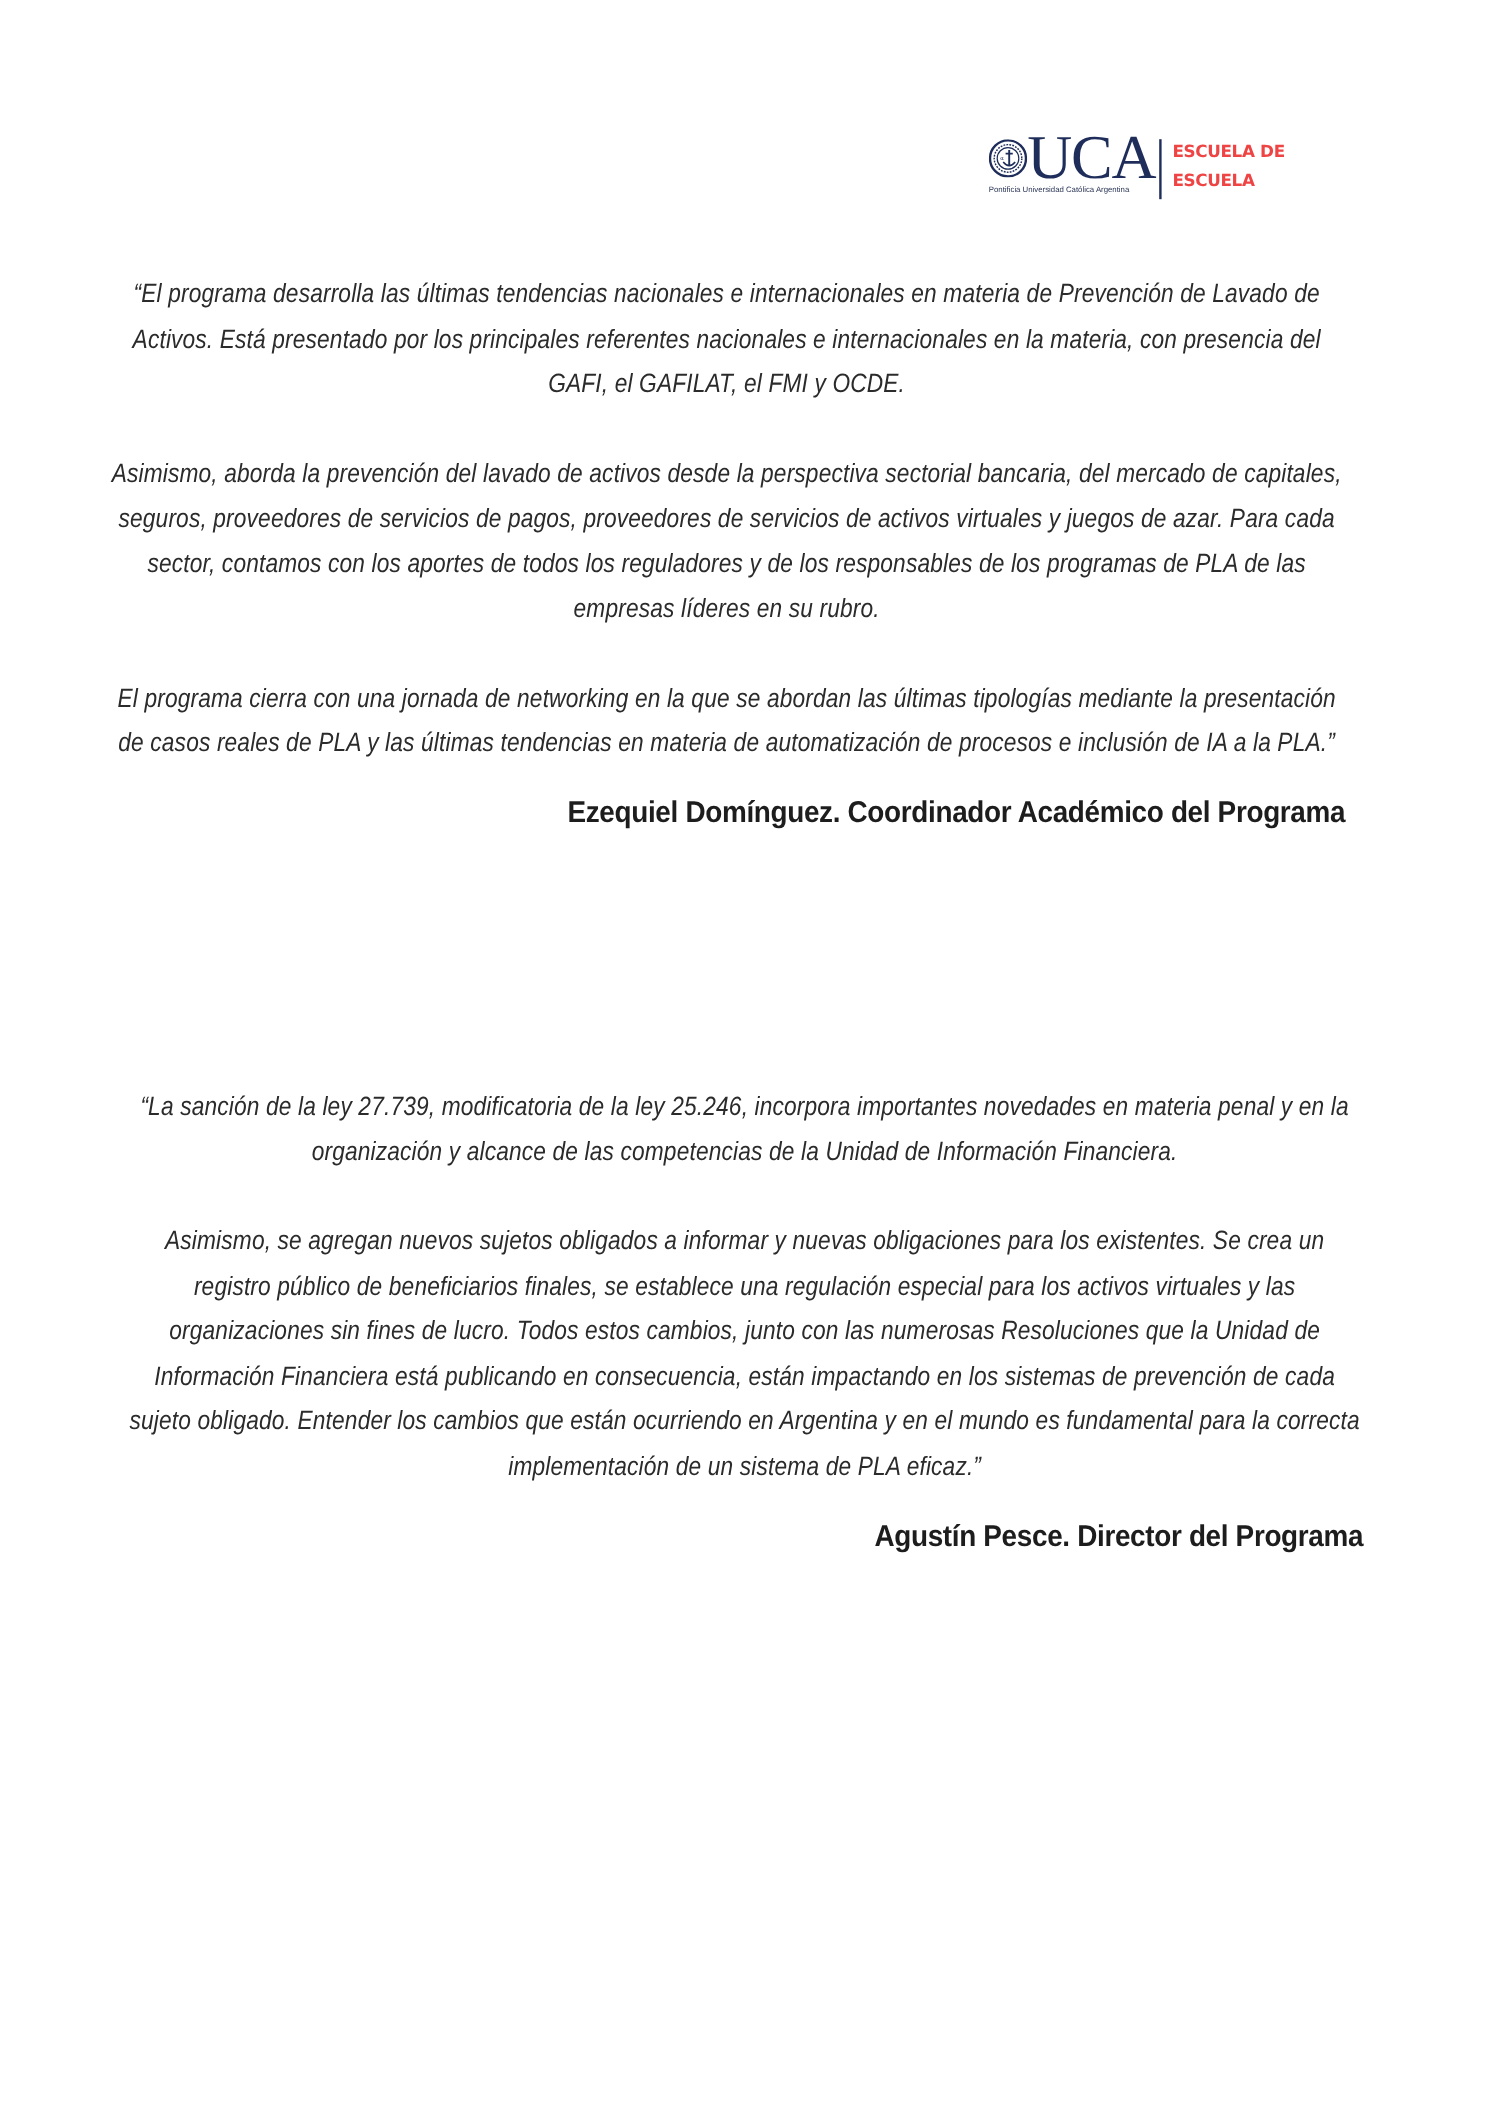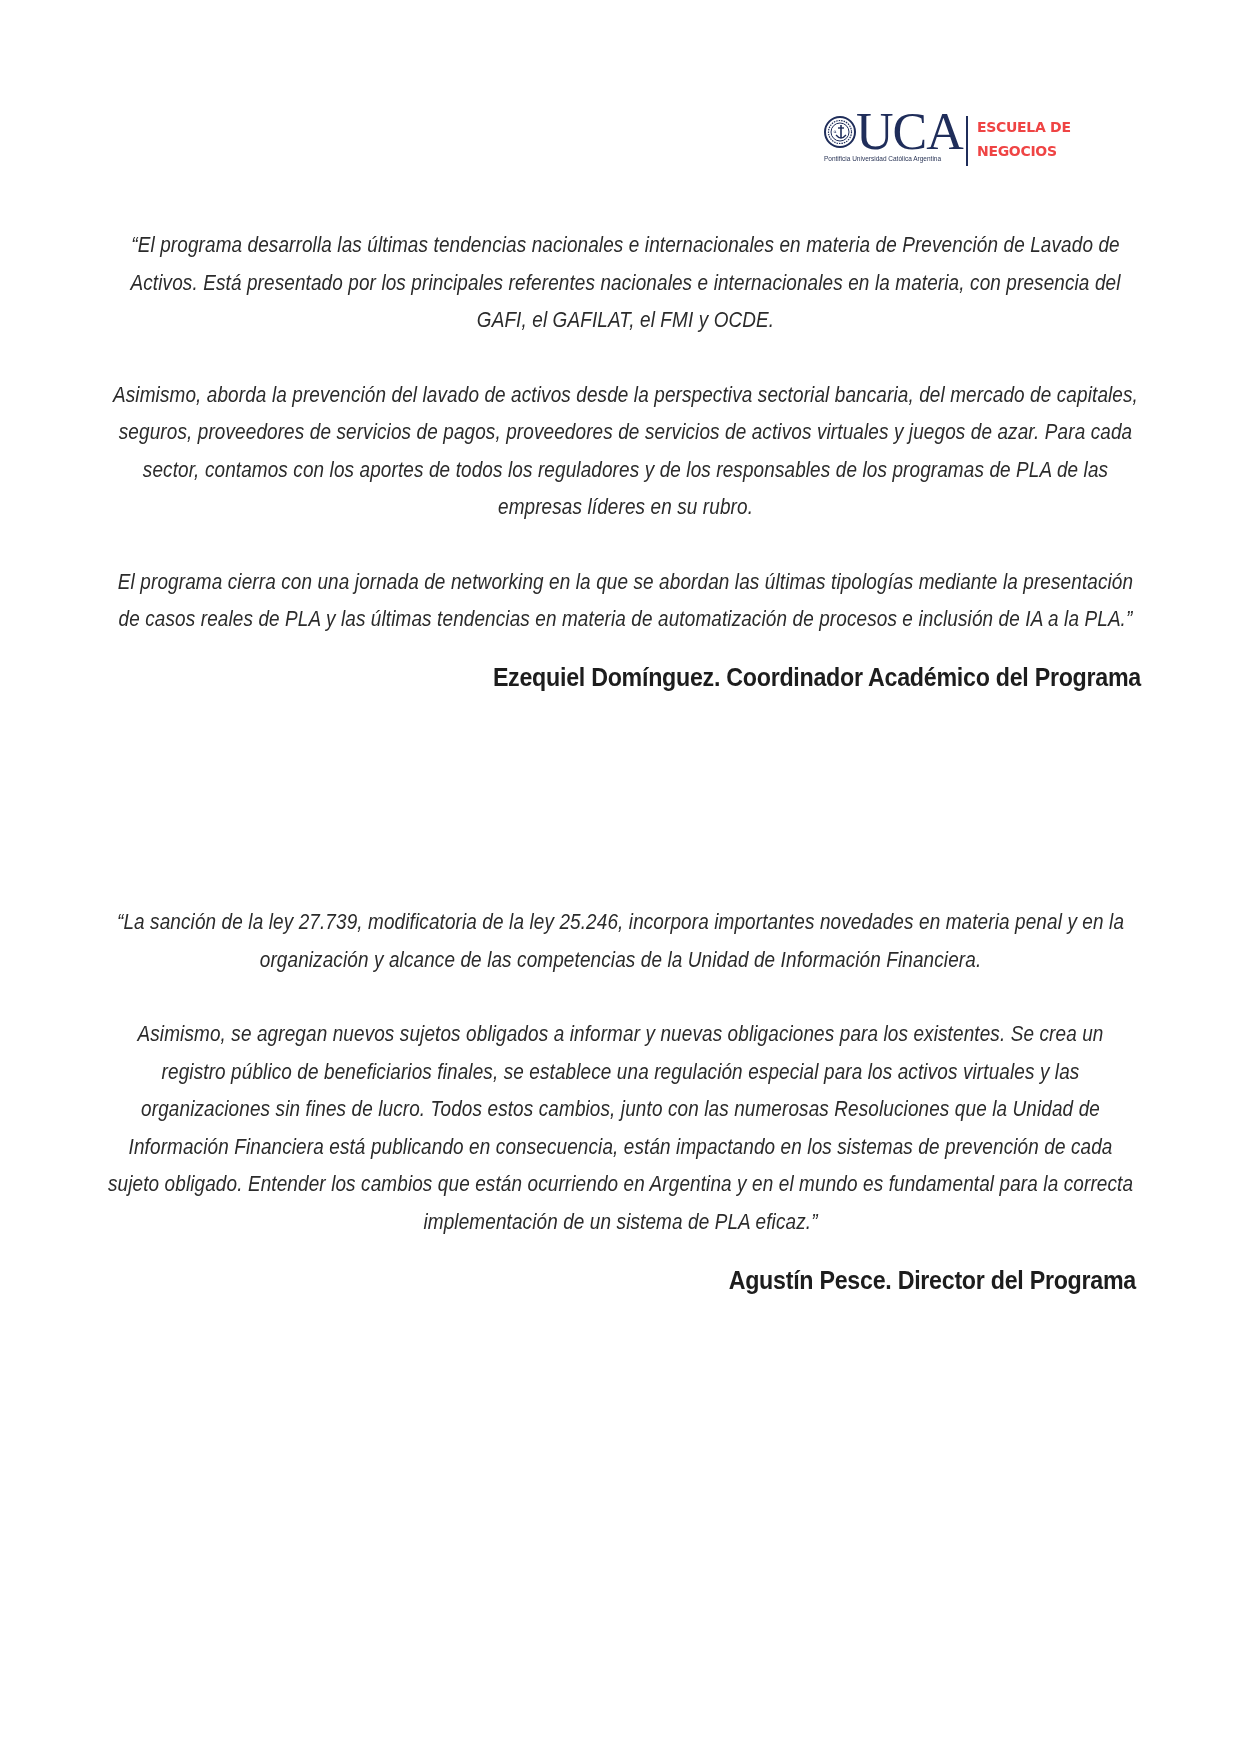--- a/index.html
+++ b/index.html
@@ -74,21 +74,21 @@
       font-weight: bold;
       font-size: 14px;
       line-height: 24px;
       letter-spacing: -0.3px;
       color: #ef4444;
       white-space: nowrap;
     }
     
     .content {
       position: absolute;
-      left: 110px;
+      left: 90px;
       width: 1031px;
       top: 226px;
     }
     .para {
       margin: 0;
       text-align: center;
       font-family: "Liberation Sans Narrow", "Liberation Sans", sans-serif;
       font-style: italic;
       font-size: 22px;
       line-height: 37.5px;
@@ -140,21 +140,21 @@
       <line x1="14" y1="12" x2="20" y2="12" stroke="#1f2d5a" stroke-width="1.4"></line>
       <path d="M12 19 Q17 25 22 19" fill="none" stroke="#1f2d5a" stroke-width="1.3"></path>
       <text x="9.5" y="17" font-size="4.5" fill="#1f2d5a" font-family="DejaVu Serif, serif">α</text>
     </svg>
     <span class="uca-word">UCA</span>
     <span class="uca-sub">Pontificia Universidad Católica Argentina</span>
   </div>
   <div class="divider"></div>
   <div class="school">
     <div>ESCUELA DE</div>
-    <div>NEGOCIOS</div>
+    <div>ESCUELA</div>
   </div>
 </div>
 
 <div class="content quote-block-1">
   <p class="para">“El programa desarrolla las últimas tendencias nacionales e internacionales en materia de Prevención de Lavado de Activos. Está presentado por los principales referentes nacionales e internacionales en la materia, con presencia del GAFI, el GAFILAT, el FMI y OCDE.</p>
   <p class="para">Asimismo, aborda la prevención del lavado de activos desde la perspectiva sectorial bancaria, del mercado de capitales, seguros, proveedores de servicios de pagos, proveedores de servicios de activos virtuales y juegos de azar. Para cada sector, contamos con los aportes de todos los reguladores y de los responsables de los programas de PLA de las empresas líderes en su rubro.</p>
   <p class="para">El programa cierra con una jornada de networking en la que se abordan las últimas tipologías mediante la presentación de casos reales de PLA y las últimas tendencias en materia de automatización de procesos e inclusión de IA a la PLA.”</p>
   <p class="signature">Ezequiel Domínguez. Coordinador Académico del Programa</p>
 </div>
 

